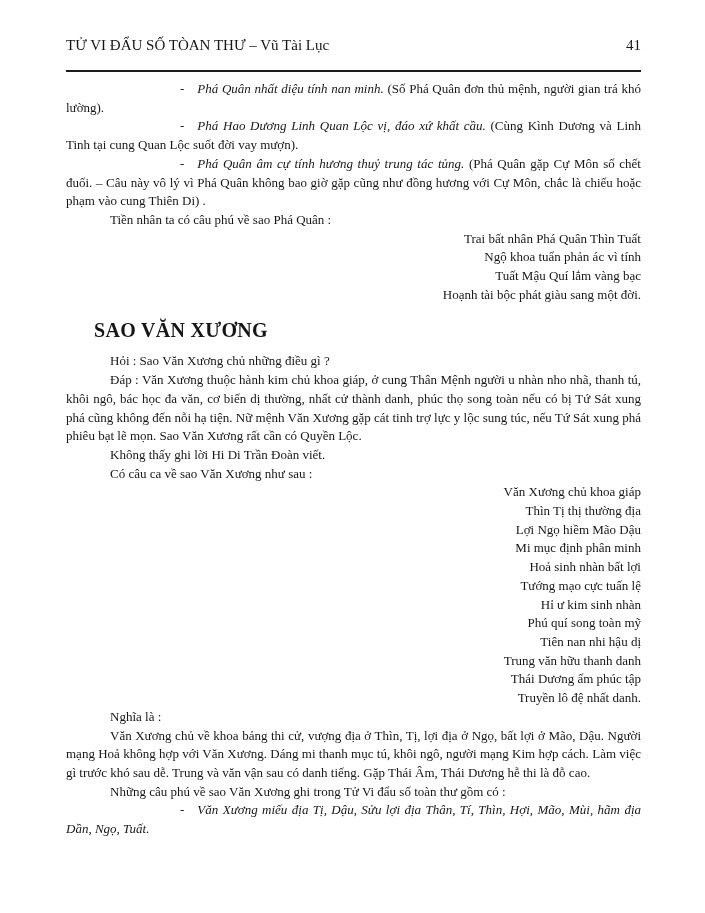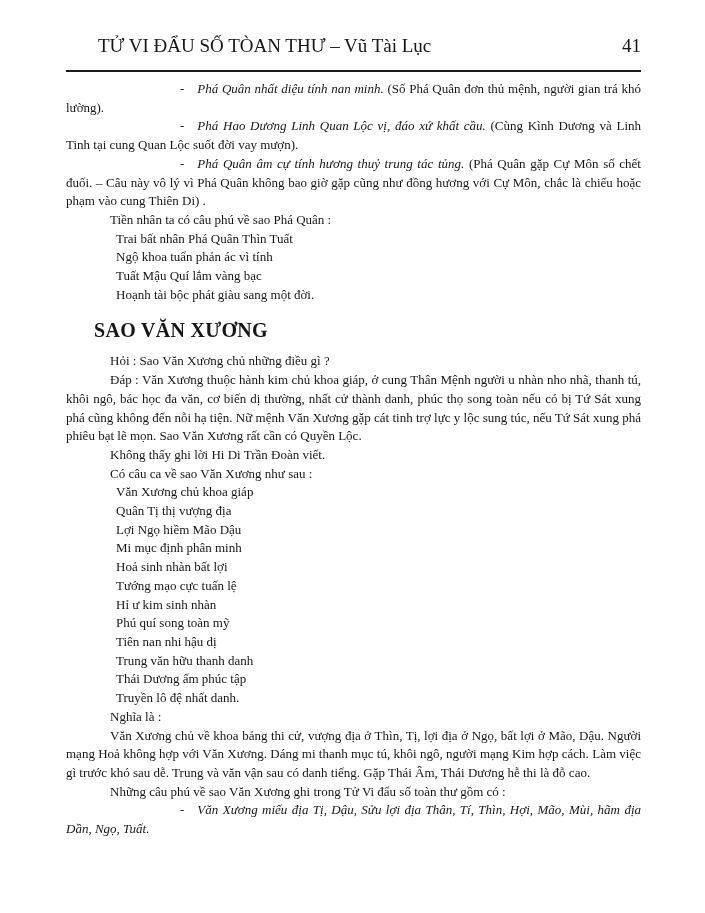--- a/index.html
+++ b/index.html
@@ -13,39 +13,38 @@
     font-size: 13px;
     line-height: 18.7px;
     overflow: hidden;
     box-sizing: border-box;
   }
   .page-header {
     display: flex;
     justify-content: space-between;
     align-items: baseline;
     padding: 36px 64px 0 66px;
-    font-size: 19px;
+    font-size: 15px;
     line-height: 19px;
-    margin-left: 32px;
   }
   .header-rule {
     margin: 15px 64px 0 66px;
     height: 0;
     border-top: 2px solid #1c1c1c;
   }
   .content {
     padding: 8px 64px 0 66px;
     text-align: justify;
   }
   .para { margin: 0; }
   .indent { text-indent: 44px; }
   .bullet { text-indent: 57px; }
   .dash { display: inline-block; margin-right: 13px; font-style: normal; }
   .it { }
-  .verse { margin-left: 50px; text-align: left; }
+  .verse { margin-left: 107px; text-align: right; }
   .heading {
     font-size: 20px;
     line-height: 24px;
     font-weight: 700;
     letter-spacing: 0.3px;
     margin: 14px 0 10px 28px;
     text-align: left;
   }
 </style>
 </head>
@@ -82,21 +81,21 @@
     <p class="para indent">Hỏi : Sao Văn Xương chủ những điều gì ?</p>
 
     <p class="para indent">Đáp : Văn Xương thuộc hành kim chủ khoa giáp, ở cung Thân Mệnh người u nhàn nho nhã, thanh tú, khôi ngô, bác học đa văn, cơ biến dị thường, nhất cử thành danh, phúc thọ song toàn nếu có bị Tứ Sát xung phá cũng không đến nỗi hạ tiện. Nữ mệnh Văn Xương gặp cát tinh trợ lực y lộc sung túc, nếu Tứ Sát xung phá phiêu bạt lẽ mọn. Sao Văn Xương rất cần có Quyền Lộc.</p>
 
     <p class="para indent">Không thấy ghi lời Hi Di Trần Đoàn viết.</p>
 
     <p class="para indent">Có câu ca về sao Văn Xương như sau :</p>
 
     <div class="verse">
       <div>Văn Xương chủ khoa giáp</div>
-      <div>Quân Tị thị vượng địa</div>
+      <div>Thìn Tị thị thường địa</div>
       <div>Lợi Ngọ hiềm Mão Dậu</div>
       <div>Mi mục định phân minh</div>
       <div>Hoả sinh nhàn bất lợi</div>
       <div>Tướng mạo cực tuấn lệ</div>
       <div>Hỉ ư kim sinh nhàn</div>
       <div>Phú quí song toàn mỹ</div>
       <div>Tiên nan nhi hậu dị</div>
       <div>Trung văn hữu thanh danh</div>
       <div>Thái Dương ấm phúc tập</div>
       <div>Truyền lô đệ nhất danh.</div>

